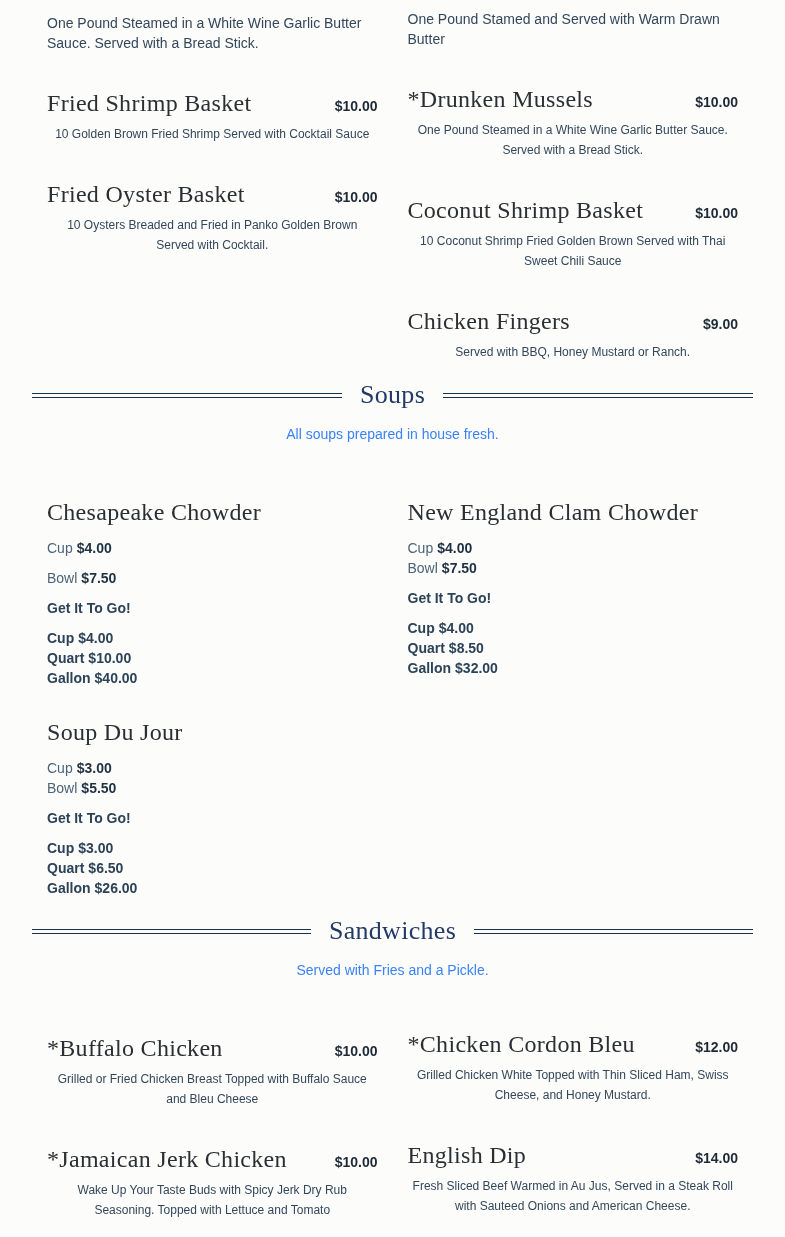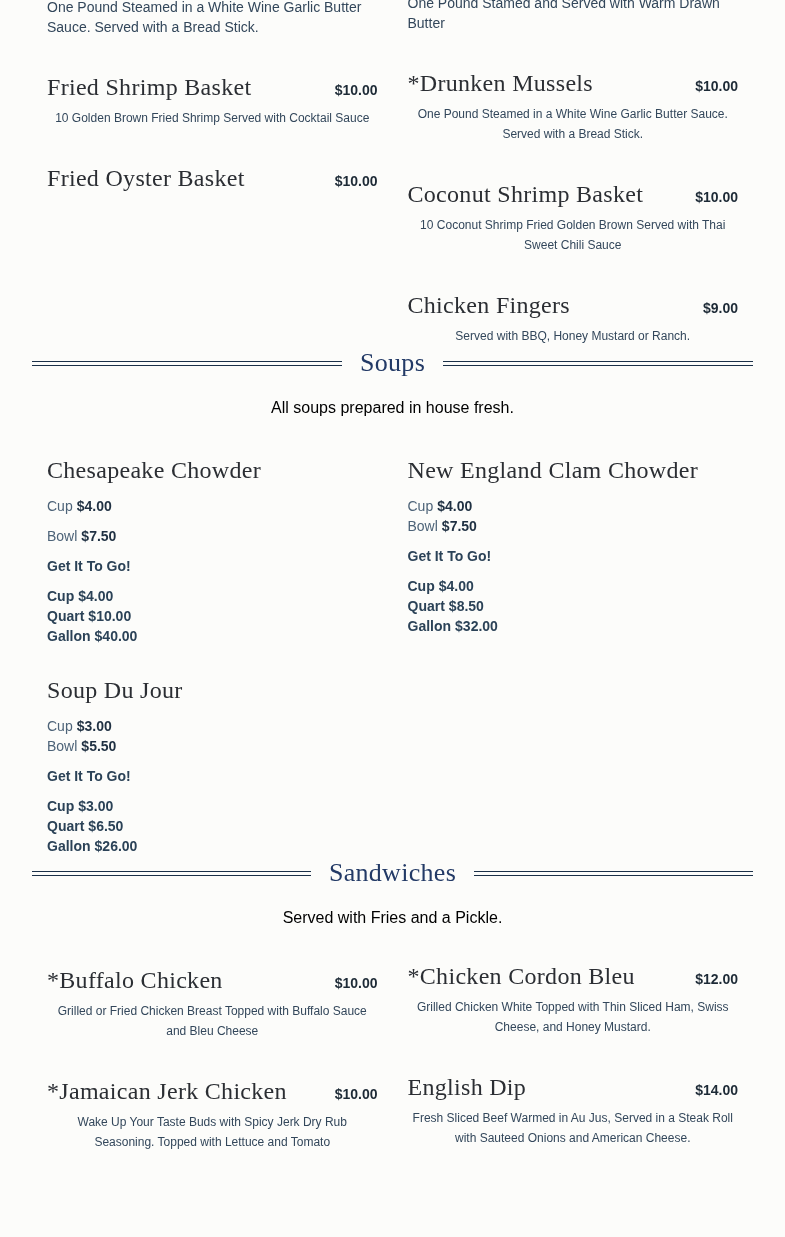--- a/index.html
+++ b/index.html
@@ -6,21 +6,21 @@
   html, body { width:785px; height:1237px; overflow:hidden; }
   body {
     background:#fcfcfa;
     font-family:"Liberation Sans", sans-serif;
     color:#33475b;
     -webkit-font-smoothing:antialiased;
   }
   .page { padding:0 32px; }
 
   .columns { display:flex; }
-  .col { width:50%; padding:0 15px; }
+  .col { width:50%; padding:16px 15px; }
 
   .partial-desc { font-size:14px; line-height:20px; margin-top:-3px; }
   .col-right .partial-desc { margin-top:-7px; }
 
   .item { margin-top:36px; }
   .item-head { display:flex; justify-content:space-between; align-items:baseline;gap:25px; }
   .item-name {
     font-family:"Liberation Serif", serif;
     font-weight:400;
     font-size:24px;
@@ -44,21 +44,21 @@
     border-bottom:1px solid #1b3048;
   }
   .section-title {
     font-family:"Liberation Serif", serif;
     font-weight:400;
     font-size:26px;
     line-height:34px;
     letter-spacing:0.3px;
     color:#233a66;
   }
-  .section-subtitle { text-align:center; font-size:16px; line-height:20px; margin-top:18px; color:#000000; }
+  .section-subtitle { text-align:center; font-size:14px; line-height:20px; margin-top:12px; color:#3b82f6; }
 
   .menu-cols { margin-top:38px; }
   .sand-cols { margin-top:34px; }
 
   .soup-block + .soup-block { margin-top:30px; }
   .sizes { margin-top:11px; }
   .size-line { font-size:14px; line-height:20px; color:#4d6378; }
   .sizes.spaced .size-line + .size-line { margin-top:10px; }
   .size-label { margin-right:4px; }
   .size-price { font-weight:700; color:#1f3042; }
@@ -82,20 +82,21 @@
           <span class="item-price">$10.00</span>
         </div>
         <p class="item-desc">10 Golden Brown Fried Shrimp Served with Cocktail Sauce</p>
       </div>
 
       <div class="item">
         <div class="item-head">
           <h3 class="item-name">Fried Oyster Basket</h3>
           <span class="item-price">$10.00</span>
         </div>
+        <p class="item-desc">10 Oysters Breaded and Fried in Panko Golden Brown Served with Cocktail.</p>
       </div>
 
     </div>
 
     <div class="col col-right">
       <p class="partial-desc">One Pound Stamed and Served with Warm Drawn Butter</p>
 
       <div class="item">
         <div class="item-head">
           <h3 class="item-name">*Drunken Mussels</h3>

